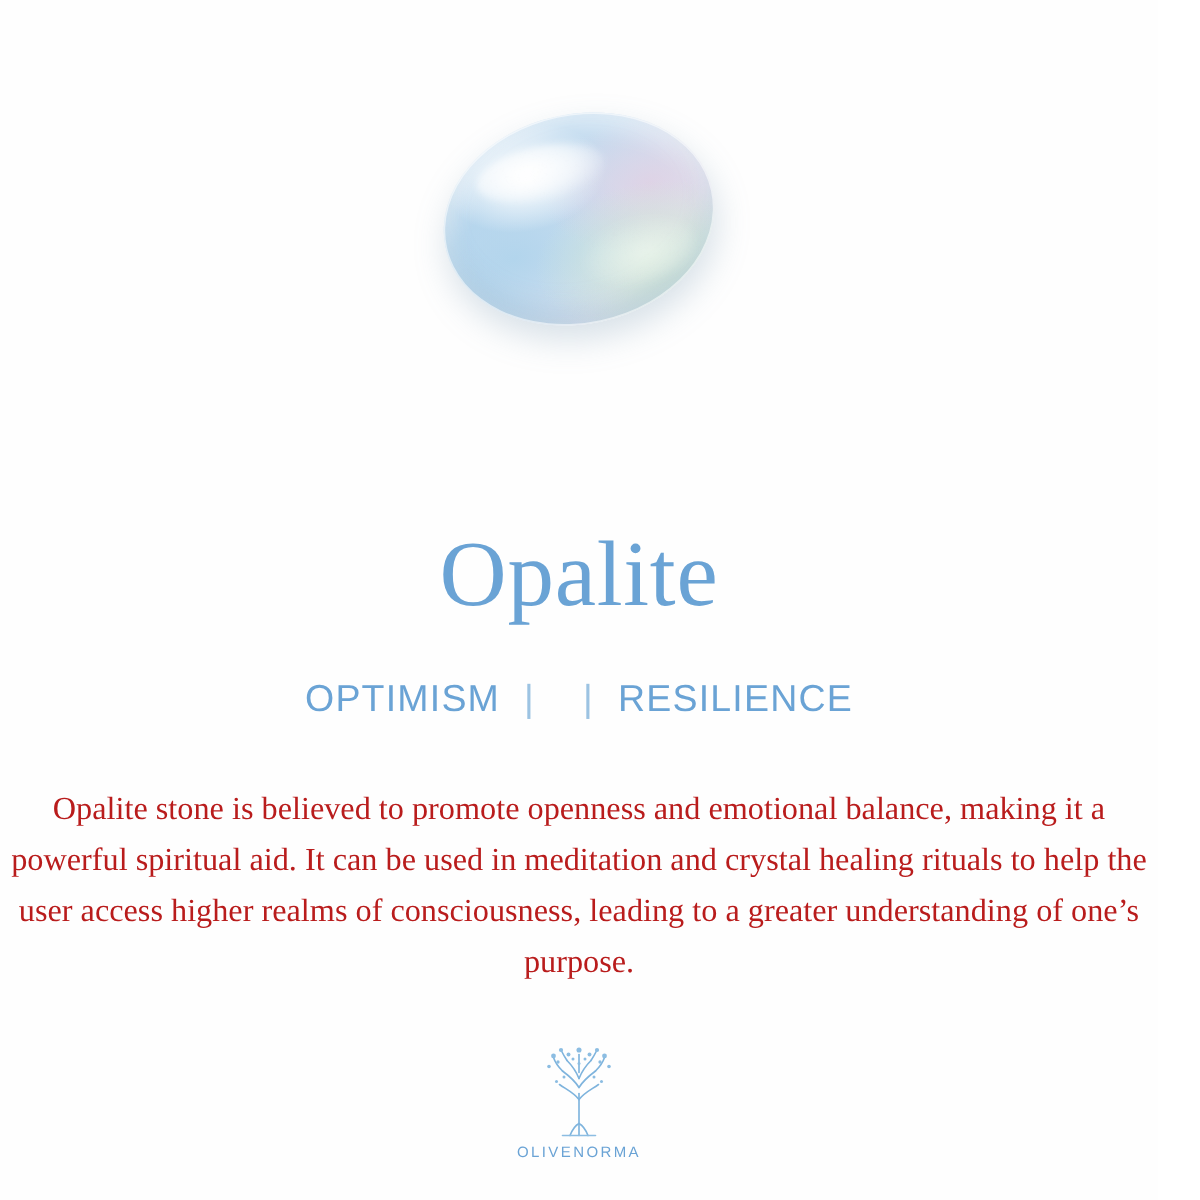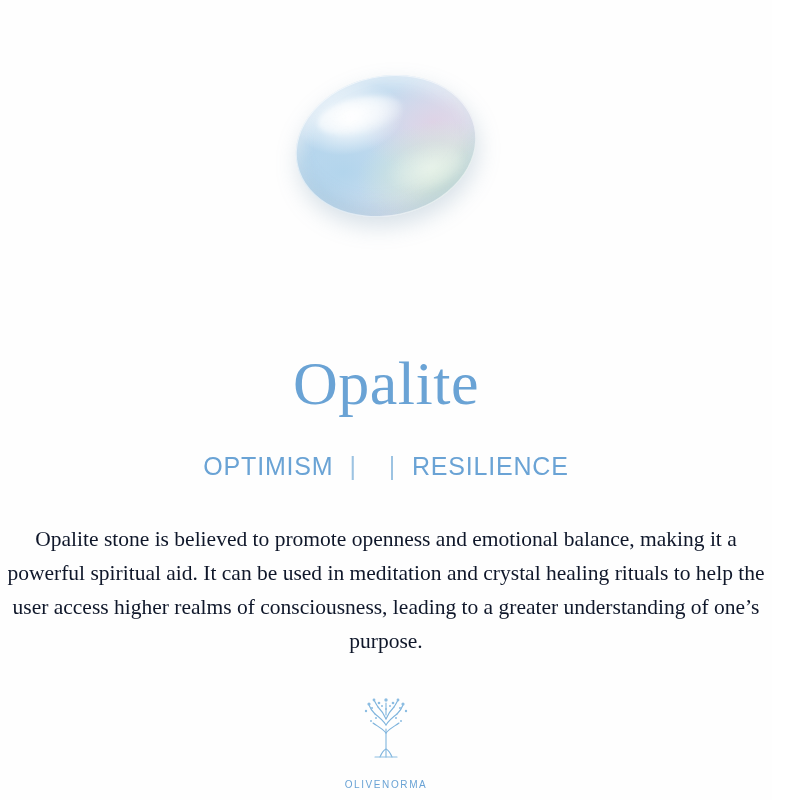--- a/index.html
+++ b/index.html
@@ -109,30 +109,29 @@
   }
 
   
   .description {
     margin-top: 42px;
     width: 760px;
     text-align: center;
     font-family: "Liberation Serif", serif;
     font-size: 21.5px;
     line-height: 1.58;
-    color: #0f172a;
+    color: #b91c1c;
   }
 
   
   .logo {
     margin-top: 36px;
     display: flex;
     flex-direction: column;
     align-items: center;
-    gap: 16px;
   }
   .logo svg { display: block; }
   .logo-text {
     margin-top: 2px;
     font-family: "Liberation Sans", sans-serif;
     font-size: 10px;
     letter-spacing: 1.6px;
     color: #6aa3d5;
   }
 </style>

